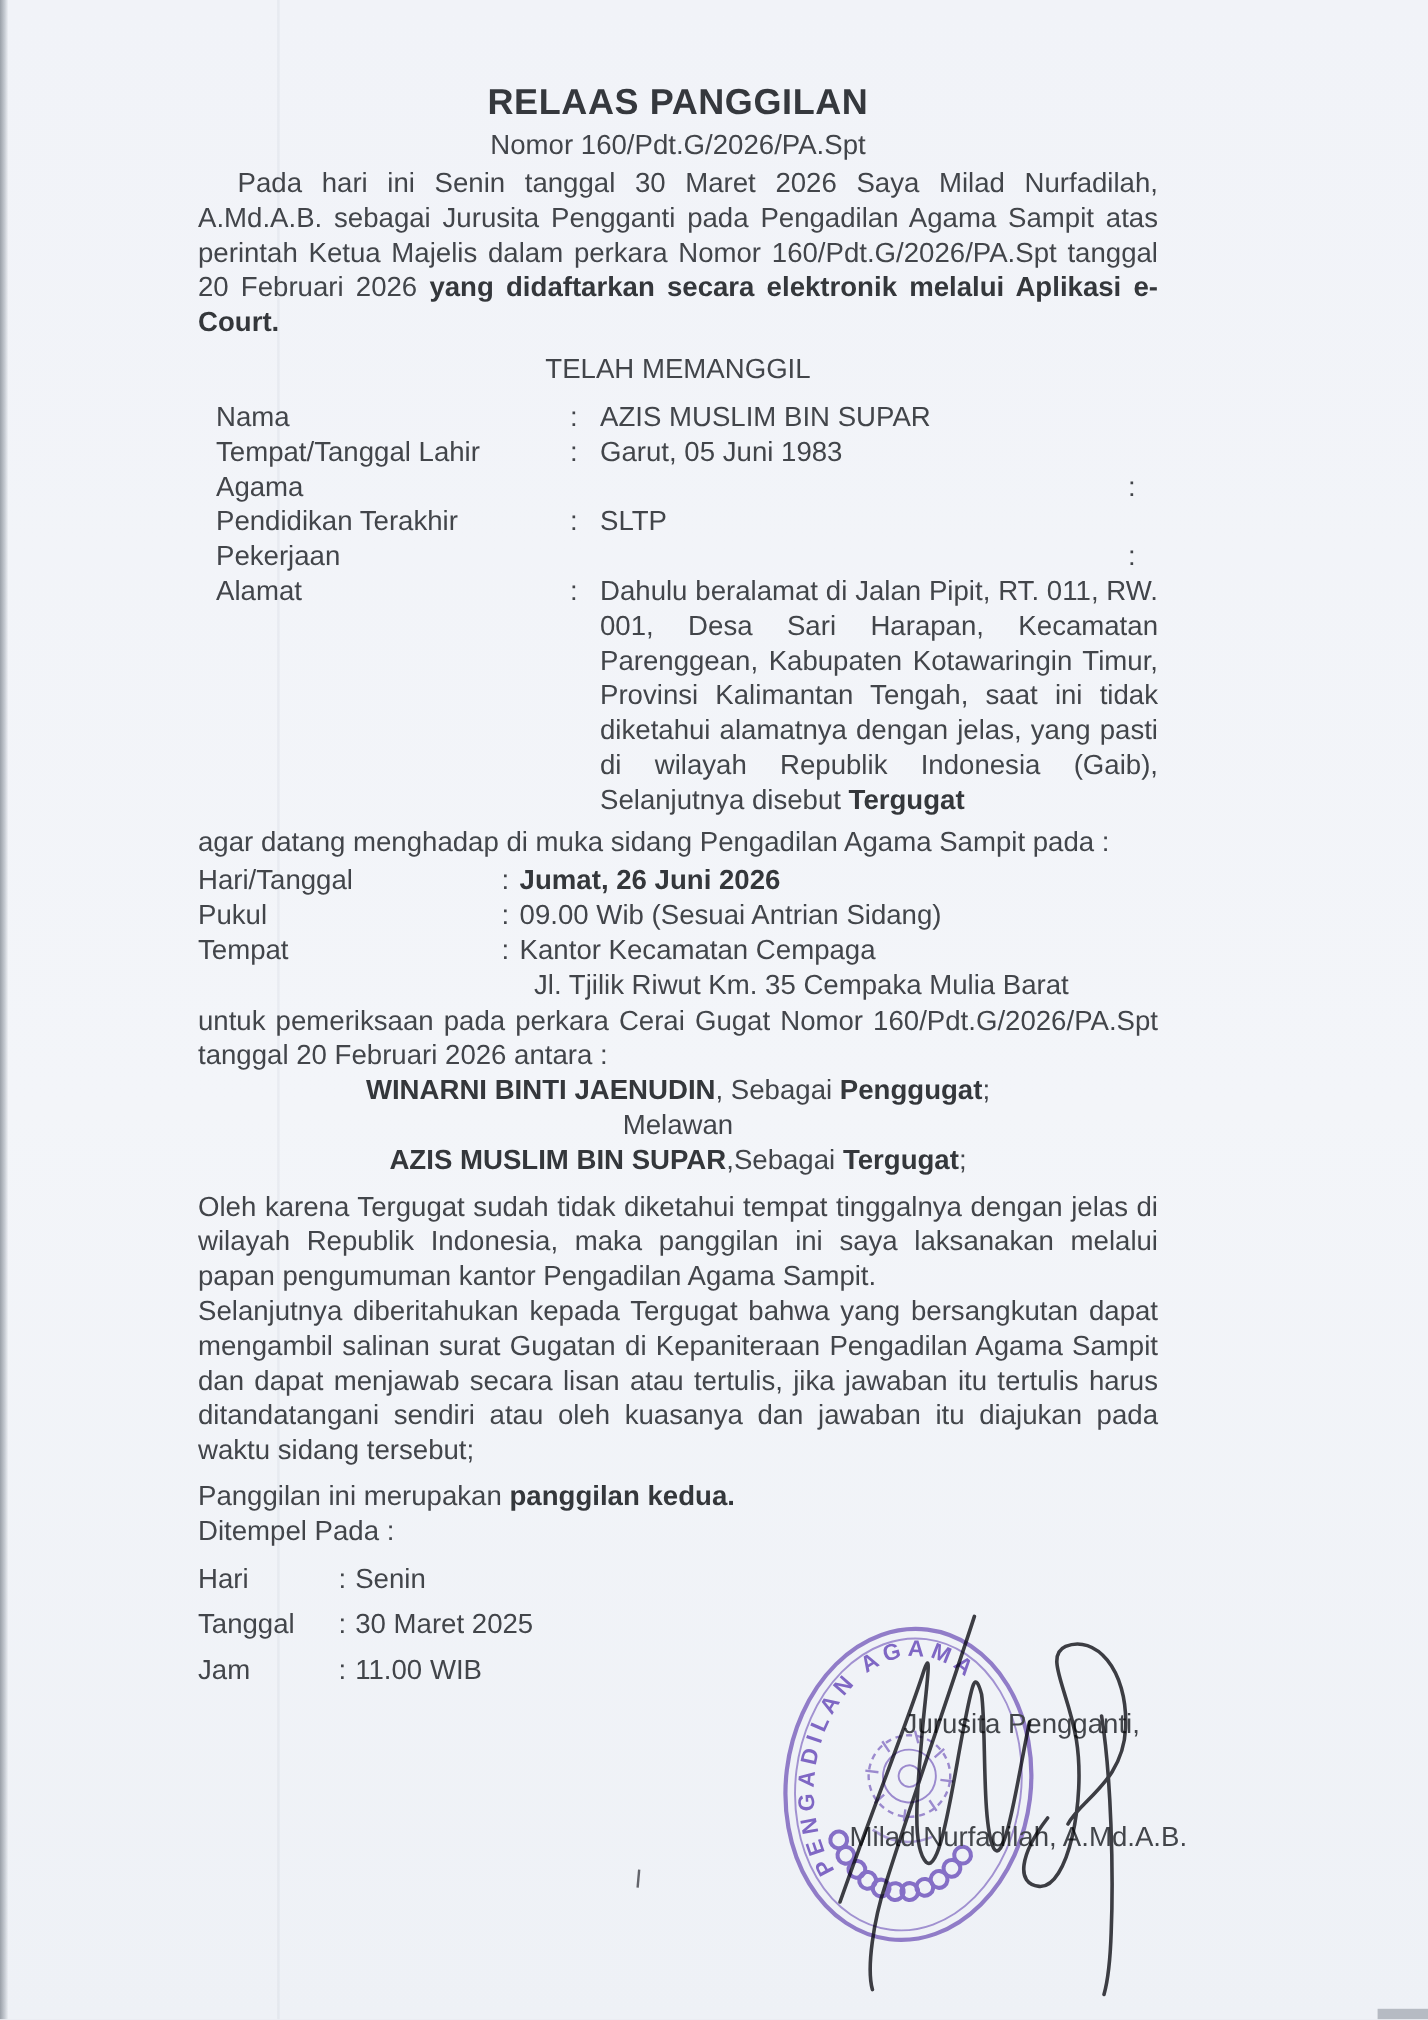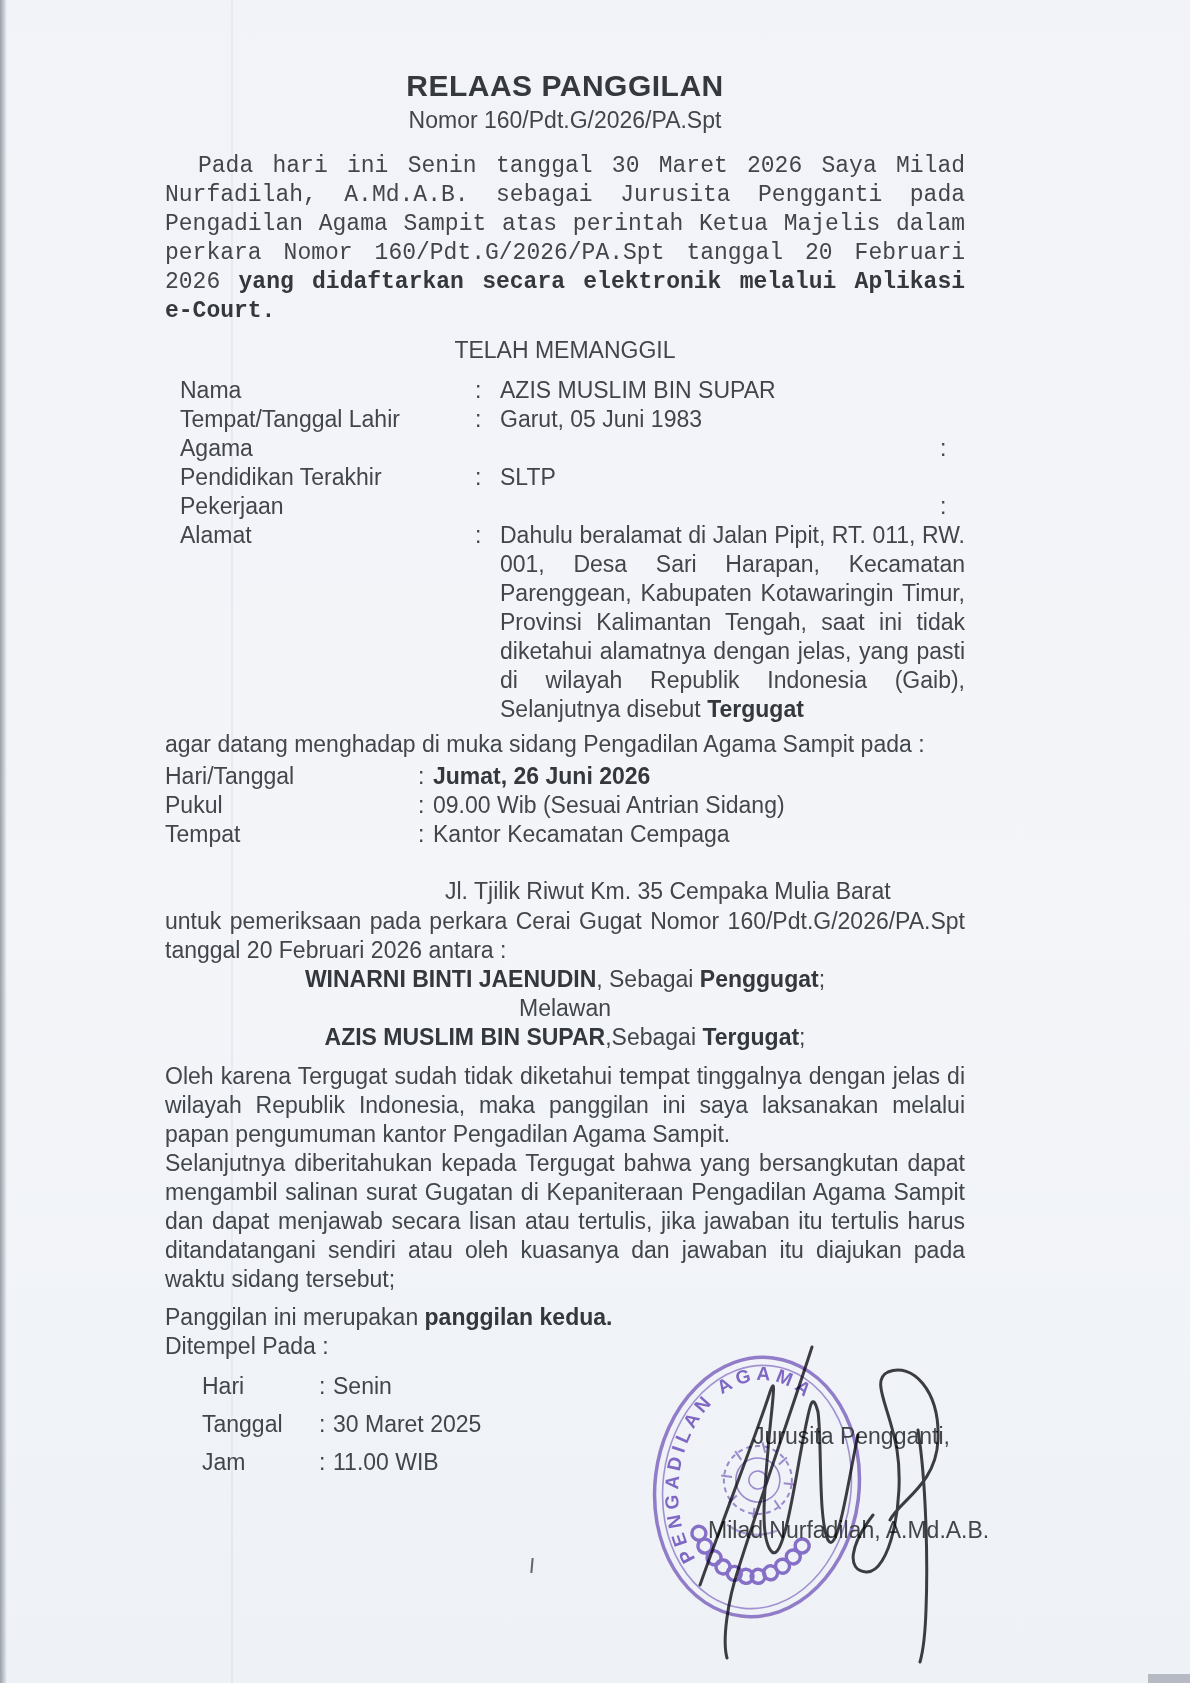--- a/index.html
+++ b/index.html
@@ -15,47 +15,47 @@
     background:linear-gradient(90deg,#9aa0a8 0%,#c6cbd2 55%,rgba(230,233,238,0) 100%);}
   .fold-line{position:absolute;left:231px;top:0;width:2px;height:1683px;
     background:rgba(115,125,150,0.08);}
   .corner-chip{position:absolute;left:1148px;top:1674px;width:42px;height:9px;background:#b6bbc3;}
   .pen-mark{position:absolute;left:531px;top:1558px;width:2px;height:15px;background:#63646b;transform:rotate(5deg);}
 
   .content{position:absolute;left:165px;top:0;width:800px;padding-top:68px;font-size:23px;line-height:29px;}
   .title{font-size:30px;line-height:36px;font-weight:bold;text-align:center;color:#35383d;letter-spacing:0.5px;}
   .nomor{font-size:23px;line-height:28px;text-align:center;margin-top:2px;}
   .para{text-align:justify;}
-  .p-open{margin-top:18px;font-family:Liberation Mono, monospace;}
+  .p-open{margin-top:4px;}
   .p-open .lead{display:inline-block;width:33px;}
   .bold{font-weight:bold;color:#34373b;}
   .section-heading{text-align:center;margin-top:10px;}
 
   .fields{margin-top:11px;margin-left:15px;}
   .frow{display:flex;justify-content:space-between;}
   .flabel{width:295px;flex:none;}
   .fcolon{width:25px;flex:none;}
   .fvalue{flex:1;text-align:justify;}
 
   .summon-line{margin-top:6px;}
 
   .hearing{margin-top:3px;}
   .hrow{display:flex;}
   .hlabel{width:253px;flex:none;}
   .hcolon{width:15px;flex:none;}
   .hvalue{flex:1;}
-  .venue-address{padding-left:280px;margin-top:28px;}
+  .venue-address{padding-left:280px;}
 
   .p-case{margin-top:1px;}
   .party-line{text-align:center;}
   .p-notice{margin-top:0;}
   .p-gaib{margin-top:10px;}
   .order-line{margin-top:9px;}
   .posted-heading{margin-top:0;}
-  .posted{margin-top:11px;margin-left:37px;}
+  .posted{margin-top:11px;}
   .prow{display:flex;margin-bottom:9px;}
   .plabel{width:117px;flex:none;}
   .pcolon{width:14px;flex:none;}
 
   .sig-block{position:absolute;left:708px;top:1422px;width:320px;font-size:23px;line-height:29px;z-index:3;}
   .sig-role{position:absolute;left:45px;top:0;}
   .sig-name{position:absolute;left:0;top:94px;white-space:nowrap;}
 
   .stamp-svg{position:absolute;left:640px;top:1340px;z-index:2;mix-blend-mode:multiply;opacity:0.9;filter:blur(0.3px);}
   .sign-svg{position:absolute;left:660px;top:1330px;z-index:4;mix-blend-mode:multiply;}

